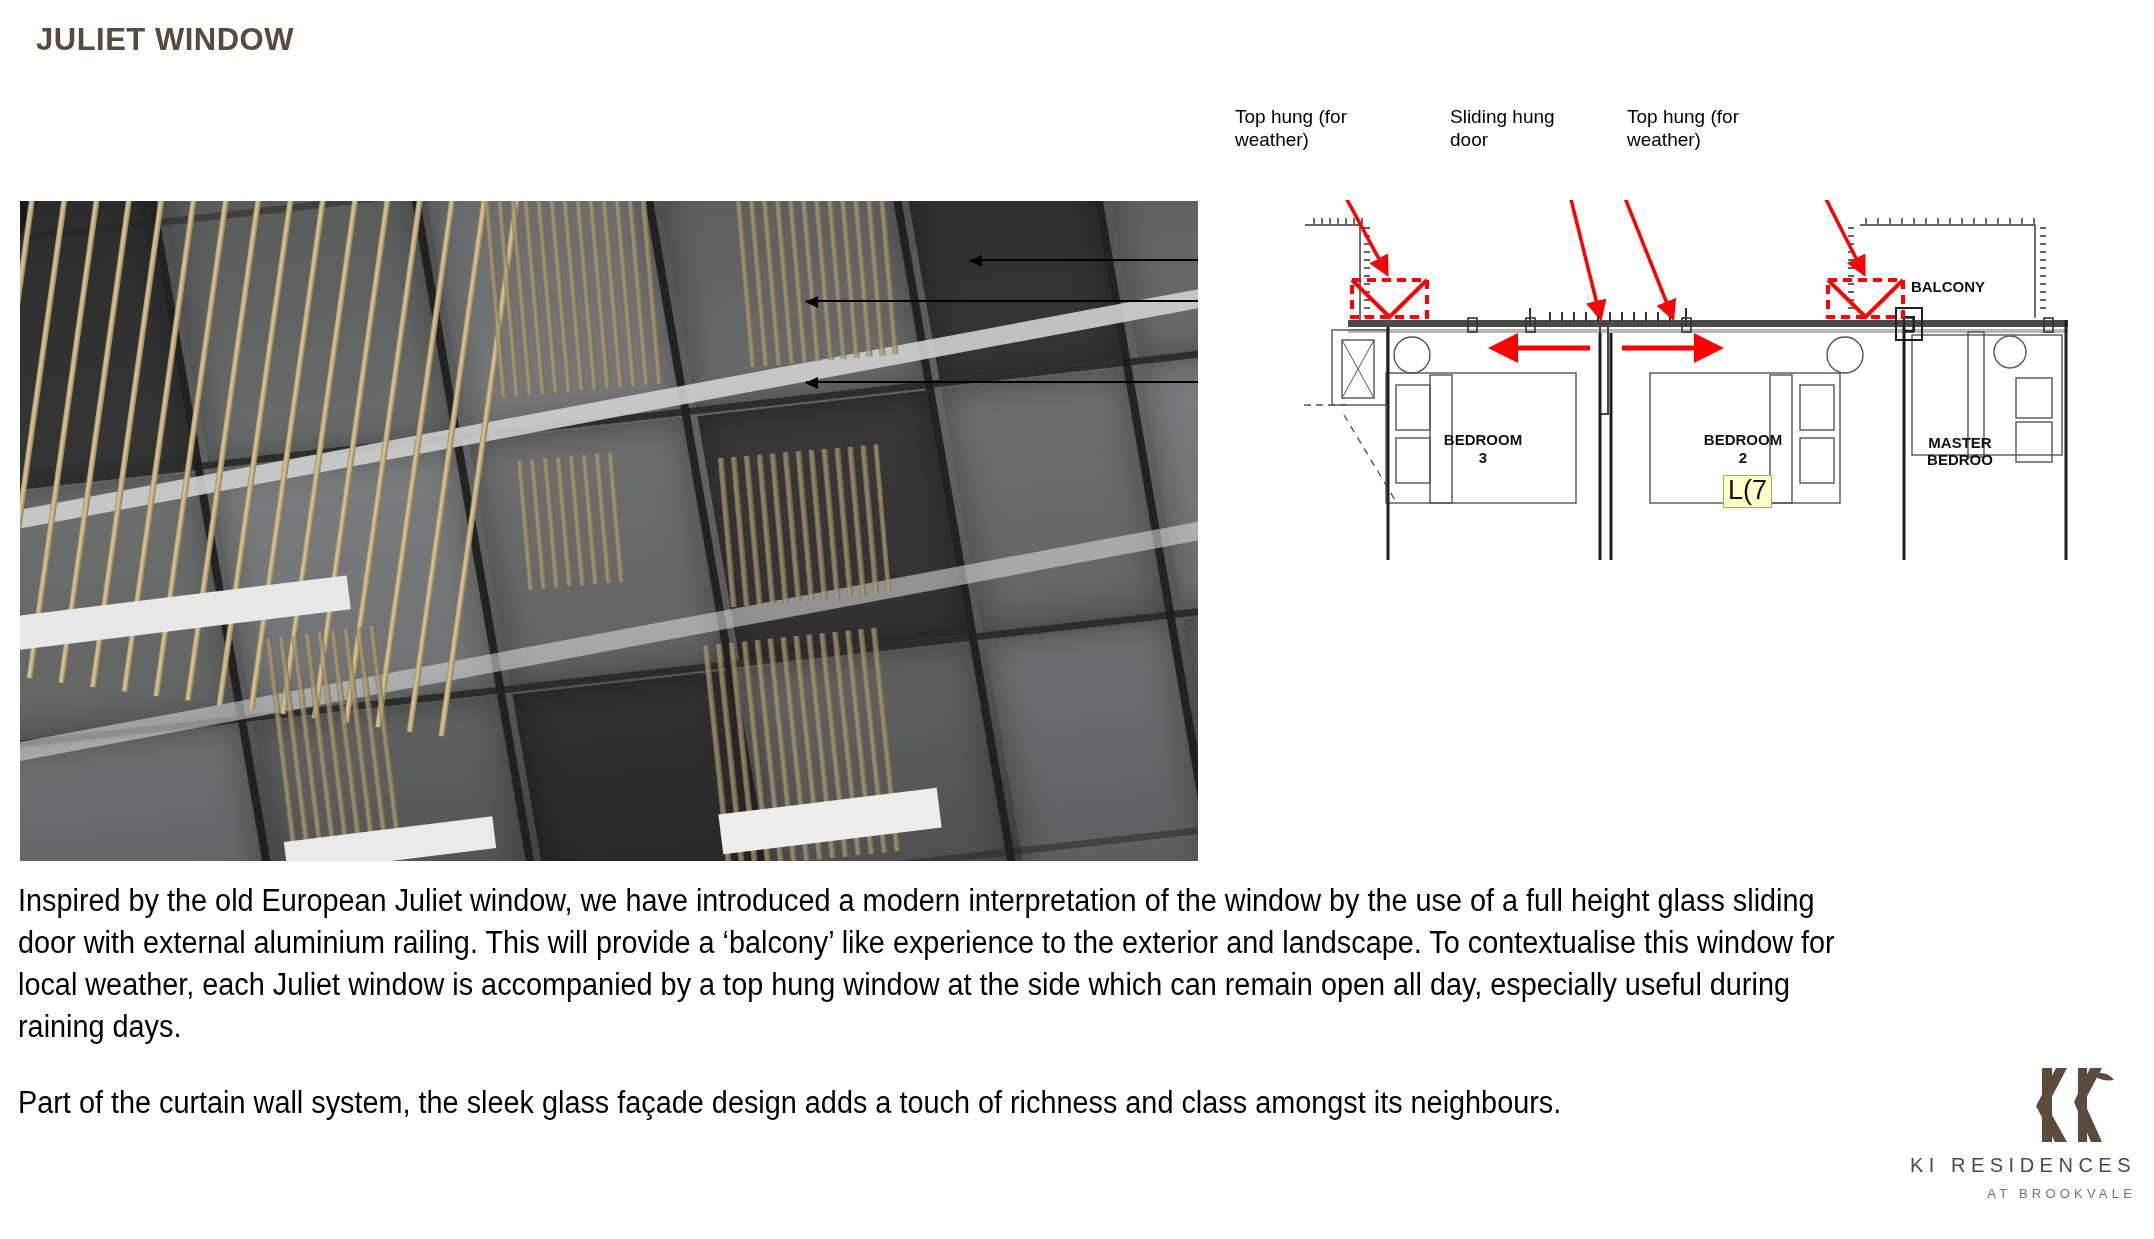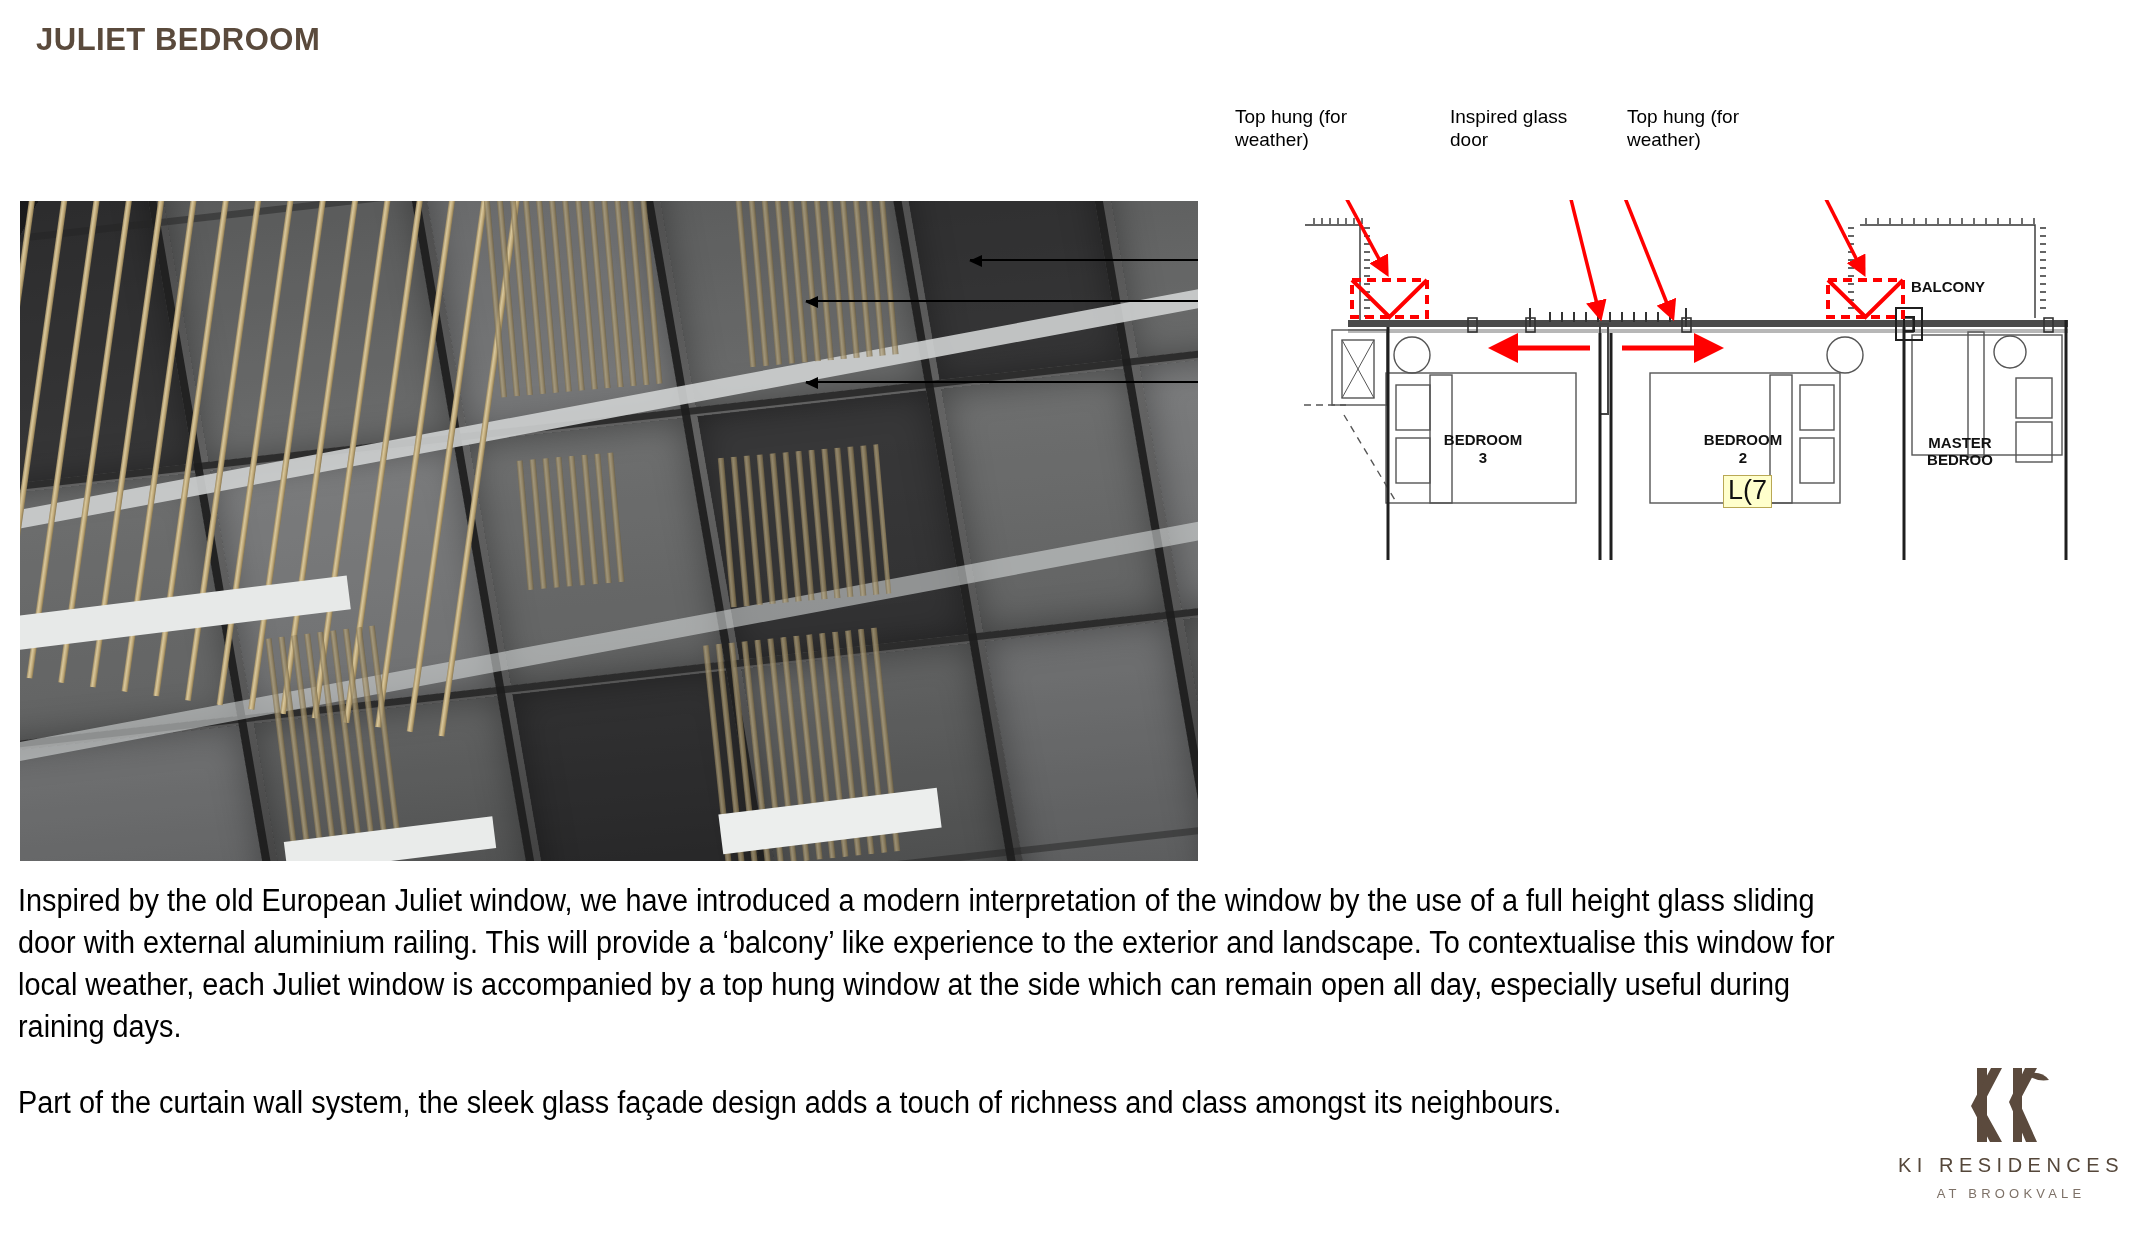--- a/index.html
+++ b/index.html
@@ -75,35 +75,35 @@
     font-size:31px;line-height:42px;color:#000;
     font-family:"Liberation Sans", sans-serif;
     font-stretch:condensed;
     transform:scaleX(.93);transform-origin:0 0;
   }
   #body-copy p{margin:0 0 34px 0;}
   #body-copy p:last-child{margin-bottom:0;}
 
   
   #brand-logo{
-    position:absolute;left:1886px;top:1066px;width:250px;text-align:center;
+    position:absolute;left:1886px;top:1066px;width:250px;text-align:right;
     color:#5b4a3d;
   }
   #brand-logo .mark{display:block;height:78px;}
   #brand-logo .brand-name{
     display:block;font-size:20px;letter-spacing:5.5px;color:#55473a;margin-top:10px;
   }
   #brand-logo .brand-sub{
     display:block;font-size:13px;letter-spacing:4.2px;color:#7d7167;margin-top:9px;
   }
 </style>
 </head>
 <body>
 
-<div id="page-title">JULIET BEDROOM</div>
+<div id="page-title">JULIET WINDOW</div>
 
 <div id="render-figure">
   <div class="facade-base"></div>
 
   <div class="tilt-wrap">
 
     <div class="mullions">
       <div class="pane dark" style="left:2%;top:0%;width:22%;height:38%"></div>
       <div class="pane" style="left:25%;top:0%;width:16%;height:38%"></div>
       <div class="pane lite" style="left:42%;top:0%;width:14%;height:38%"></div>
@@ -261,21 +261,21 @@
     <span class="head"></span>
   </div>
 <div class="leader" style="left:806px;top:381px;width:392px;">
     <span class="head"></span>
   </div>
 
 <div class="fp-callout" style="left:1235px;top:105px;width:150px;">
   <span>Top hung (for weather)</span>
 </div>
 <div class="fp-callout" style="left:1450px;top:105px;width:140px;">
-  <span>Inspired glass door</span>
+  <span>Sliding hung door</span>
 </div>
 <div class="fp-callout" style="left:1627px;top:105px;width:150px;">
   <span>Top hung (for weather)</span>
 </div>
 
 <div id="floorplan">
   <svg id="fp-svg" width="810" height="360" viewBox="0 0 810 360">
 
     <g stroke="#333" stroke-width="1.4" fill="none">
 

